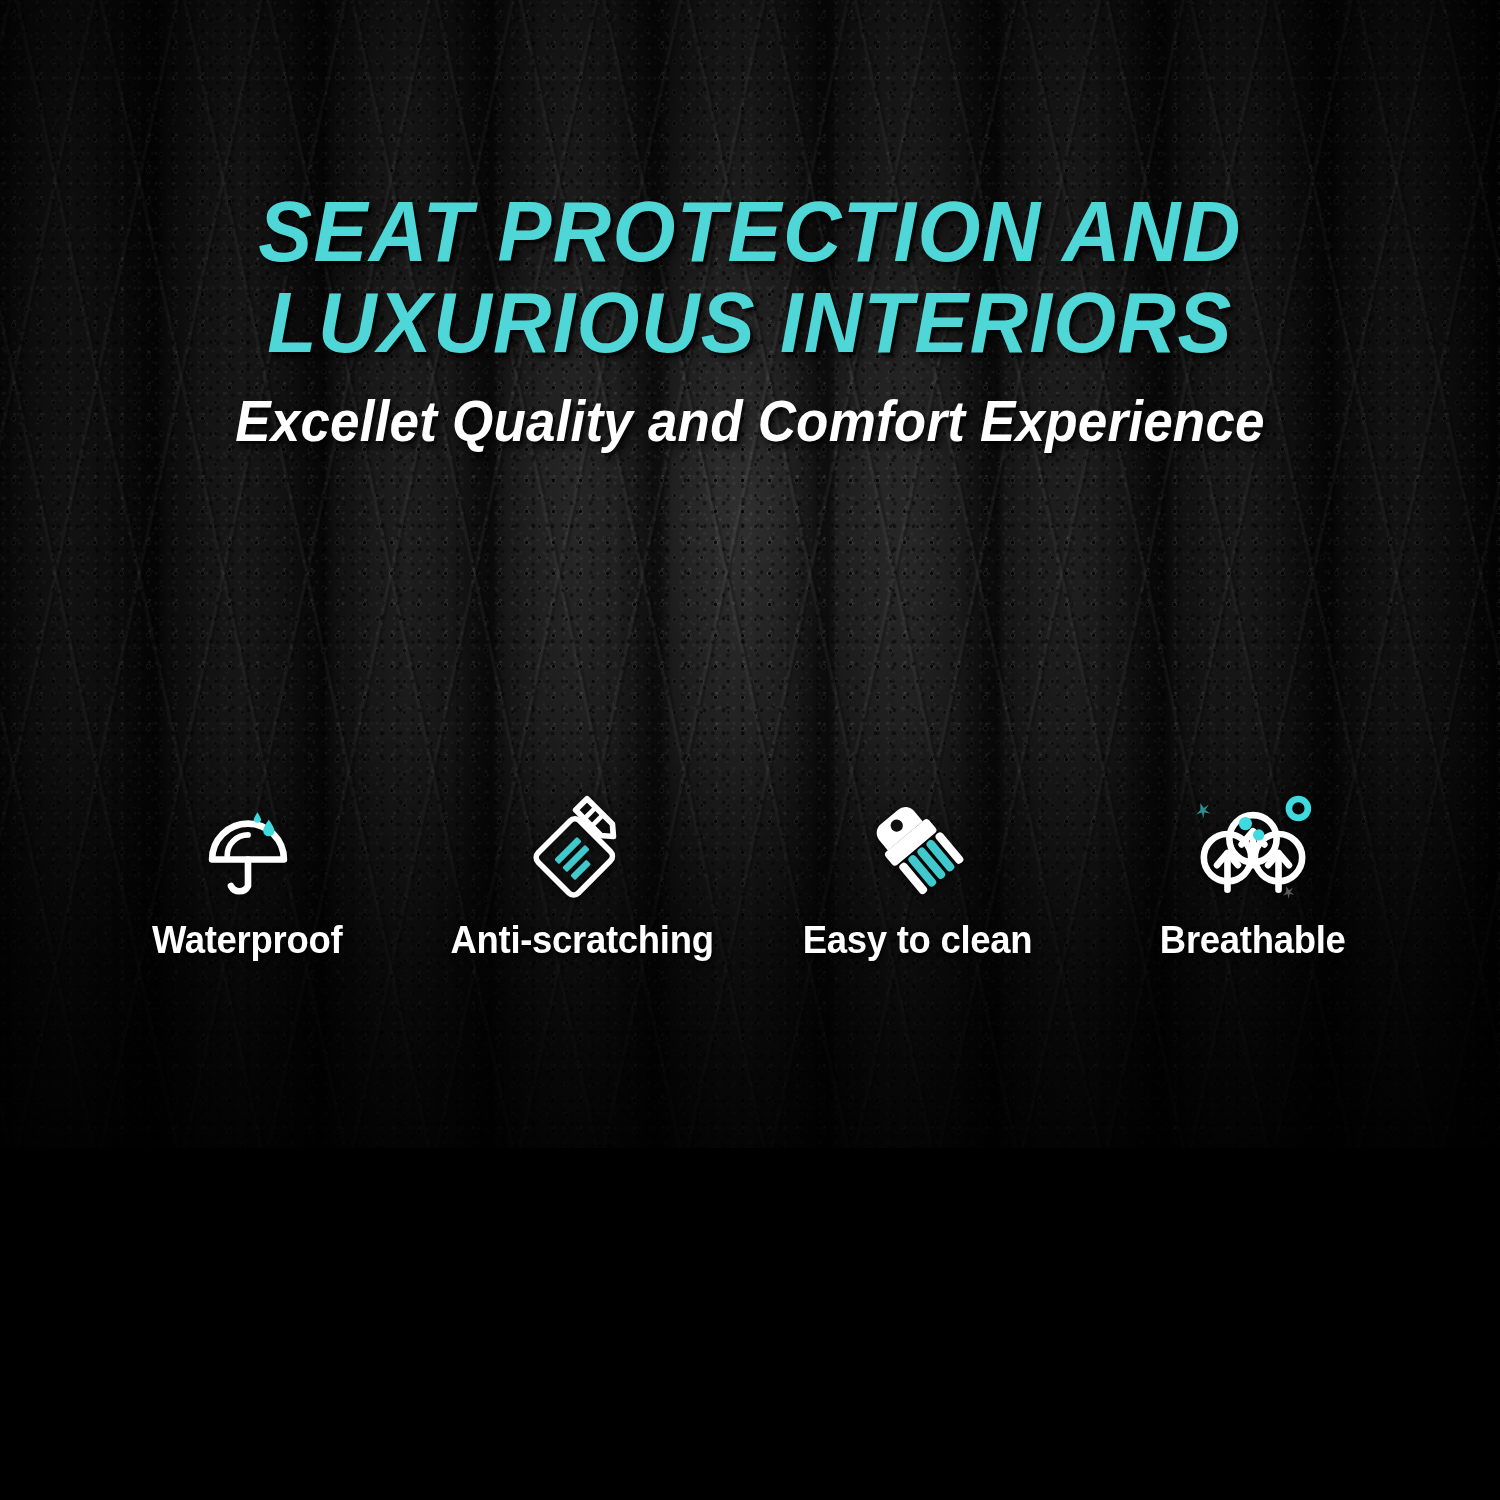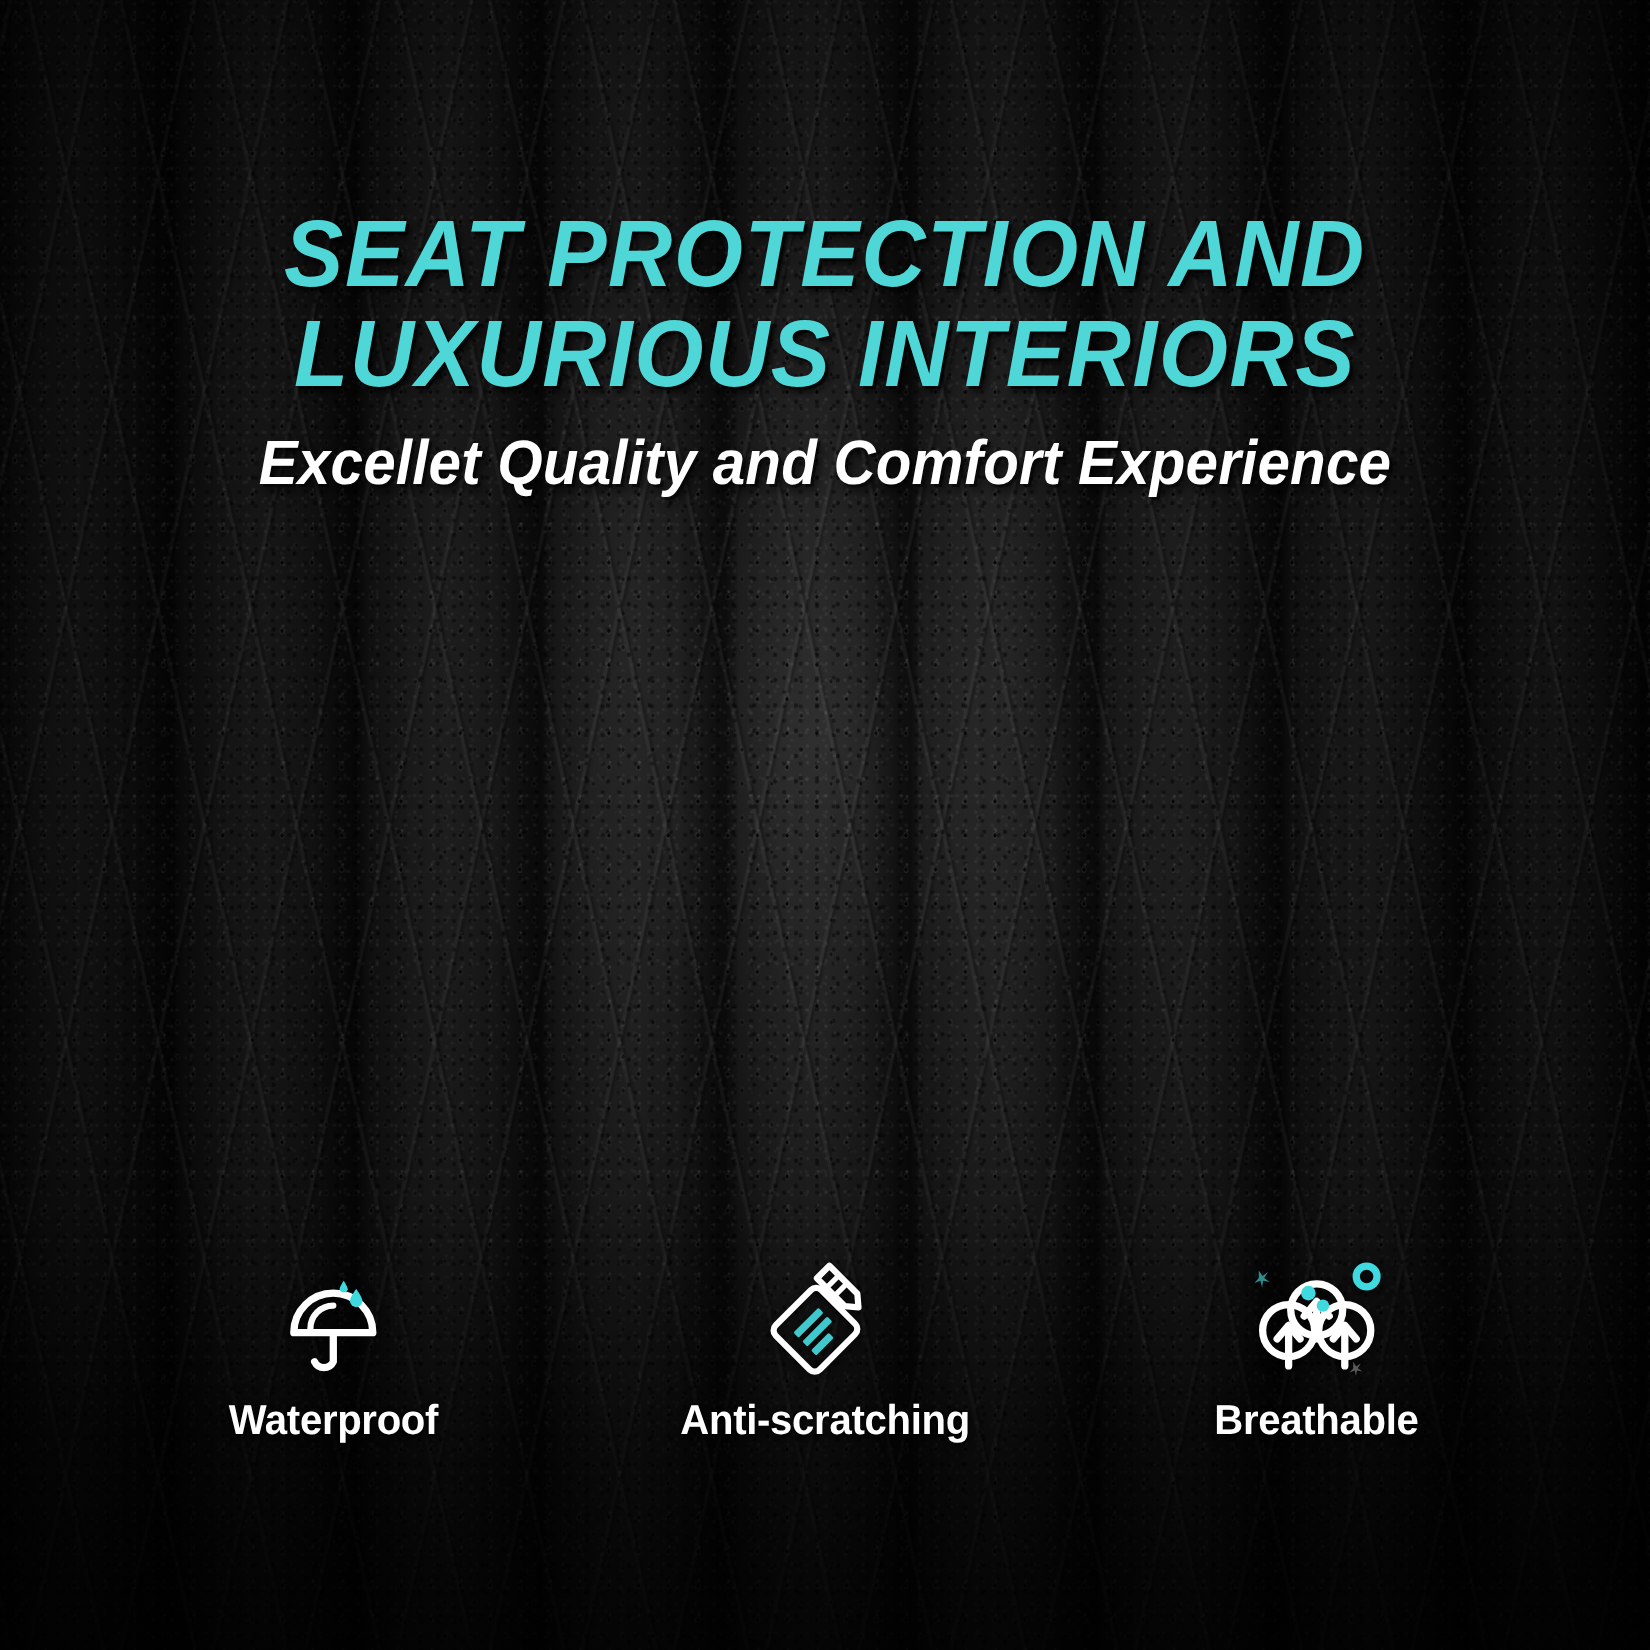--- a/index.html
+++ b/index.html
@@ -1,20 +1,20 @@
 <!DOCTYPE html>
 <html><head>
 <meta charset="utf-8">
 <style>
   * { margin:0; padding:0; box-sizing:border-box; }
   html,body { width:1500px; height:1500px; overflow:hidden; background:#000; }
 
   #stage{
     position:relative;
-    width:1500px; height:1500px;
+    width:1500px; height:1148px;
     background:#701a75;
     overflow:hidden;
     font-family:"Liberation Sans", sans-serif;
   }
 
   
   .leather-base{
     position:absolute; inset:0;
     background:
       radial-gradient(ellipse 60% 80% at 50% 45%, #242424 0%, #141414 45%, #070707 100%);
@@ -227,20 +227,40 @@
               <path d="M83 18 L100 18 L100 56 L91.5 66 L83 56 Z" fill="none" stroke="#FFFFFF" stroke-width="6" stroke-linejoin="round"></path>
               <line x1="83" y1="31" x2="100" y2="31" stroke="#FFFFFF" stroke-width="5"></line>
               <line x1="83" y1="42" x2="100" y2="42" stroke="#FFFFFF" stroke-width="5"></line>
             </g>
           </g>
         </svg>
       </div>
       <div class="feature-label">Anti-scratching</div>
     </div>
 
+    <div class="feature">
+      <div class="feature-icon">
+        <svg viewBox="0 0 120 110">
+          <g transform="rotate(-40 60 55)">
+
+            <path d="M48 8 h24 a12 12 0 0 1 12 12 v14 h-48 v-14 a12 12 0 0 1 12 -12 z" fill="#FFFFFF"></path>
+            <circle cx="60" cy="20" r="6.5" fill="#101010"></circle>
+
+            <rect x="30" y="34" width="60" height="18" rx="4" fill="#FFFFFF"></rect>
+
+            <rect x="33" y="54" width="9" height="40" rx="4" fill="#FFFFFF"></rect>
+            <rect x="45.5" y="54" width="9" height="40" rx="4" fill="#3FC9CC"></rect>
+            <rect x="58" y="54" width="9" height="40" rx="4" fill="#3FC9CC"></rect>
+            <rect x="70.5" y="54" width="9" height="40" rx="4" fill="#3FC9CC"></rect>
+            <rect x="83" y="54" width="9" height="40" rx="4" fill="#FFFFFF"></rect>
+          </g>
+        </svg>
+      </div>
+      <div class="feature-label">Easy to clean</div>
+    </div>
 
     <div class="feature">
       <div class="feature-icon">
         <svg viewBox="0 0 120 110">
 
           <circle cx="60" cy="42" r="25" fill="none" stroke="#FFFFFF" stroke-width="7"></circle>
           <circle cx="33" cy="62" r="25" fill="none" stroke="#FFFFFF" stroke-width="7"></circle>
           <circle cx="87" cy="62" r="25" fill="none" stroke="#FFFFFF" stroke-width="7"></circle>
 
           <circle cx="60" cy="42" r="25" fill="#0C0C0C" opacity="0"></circle>

